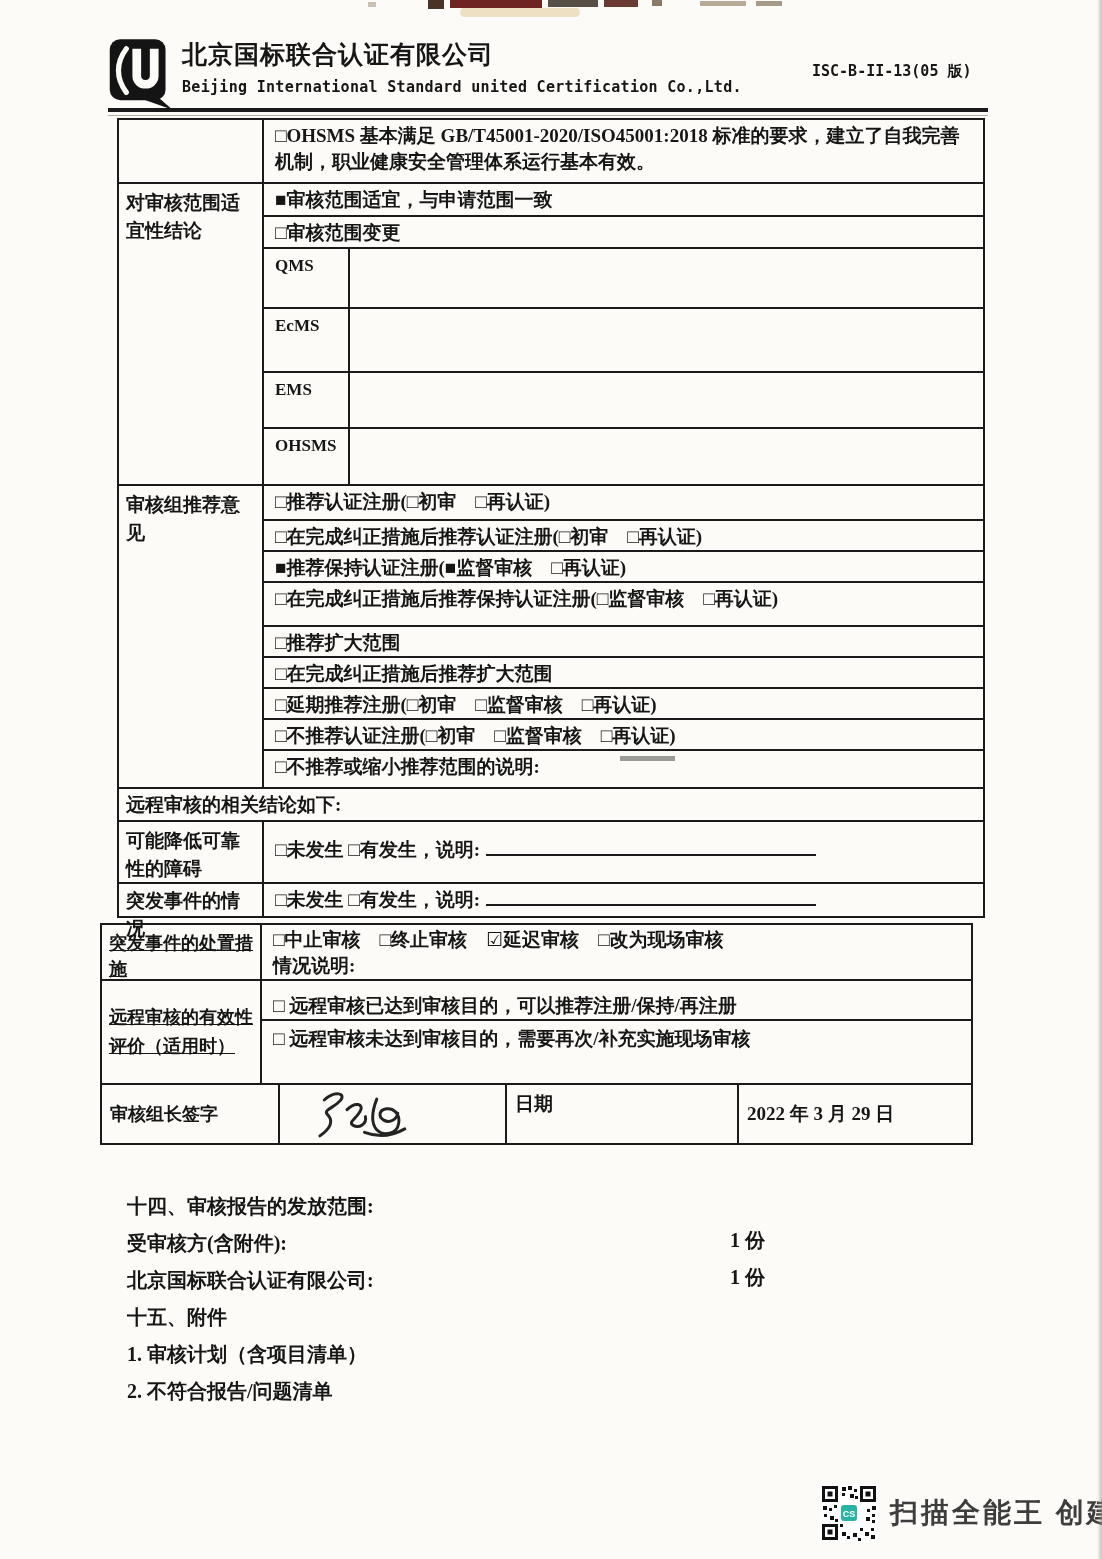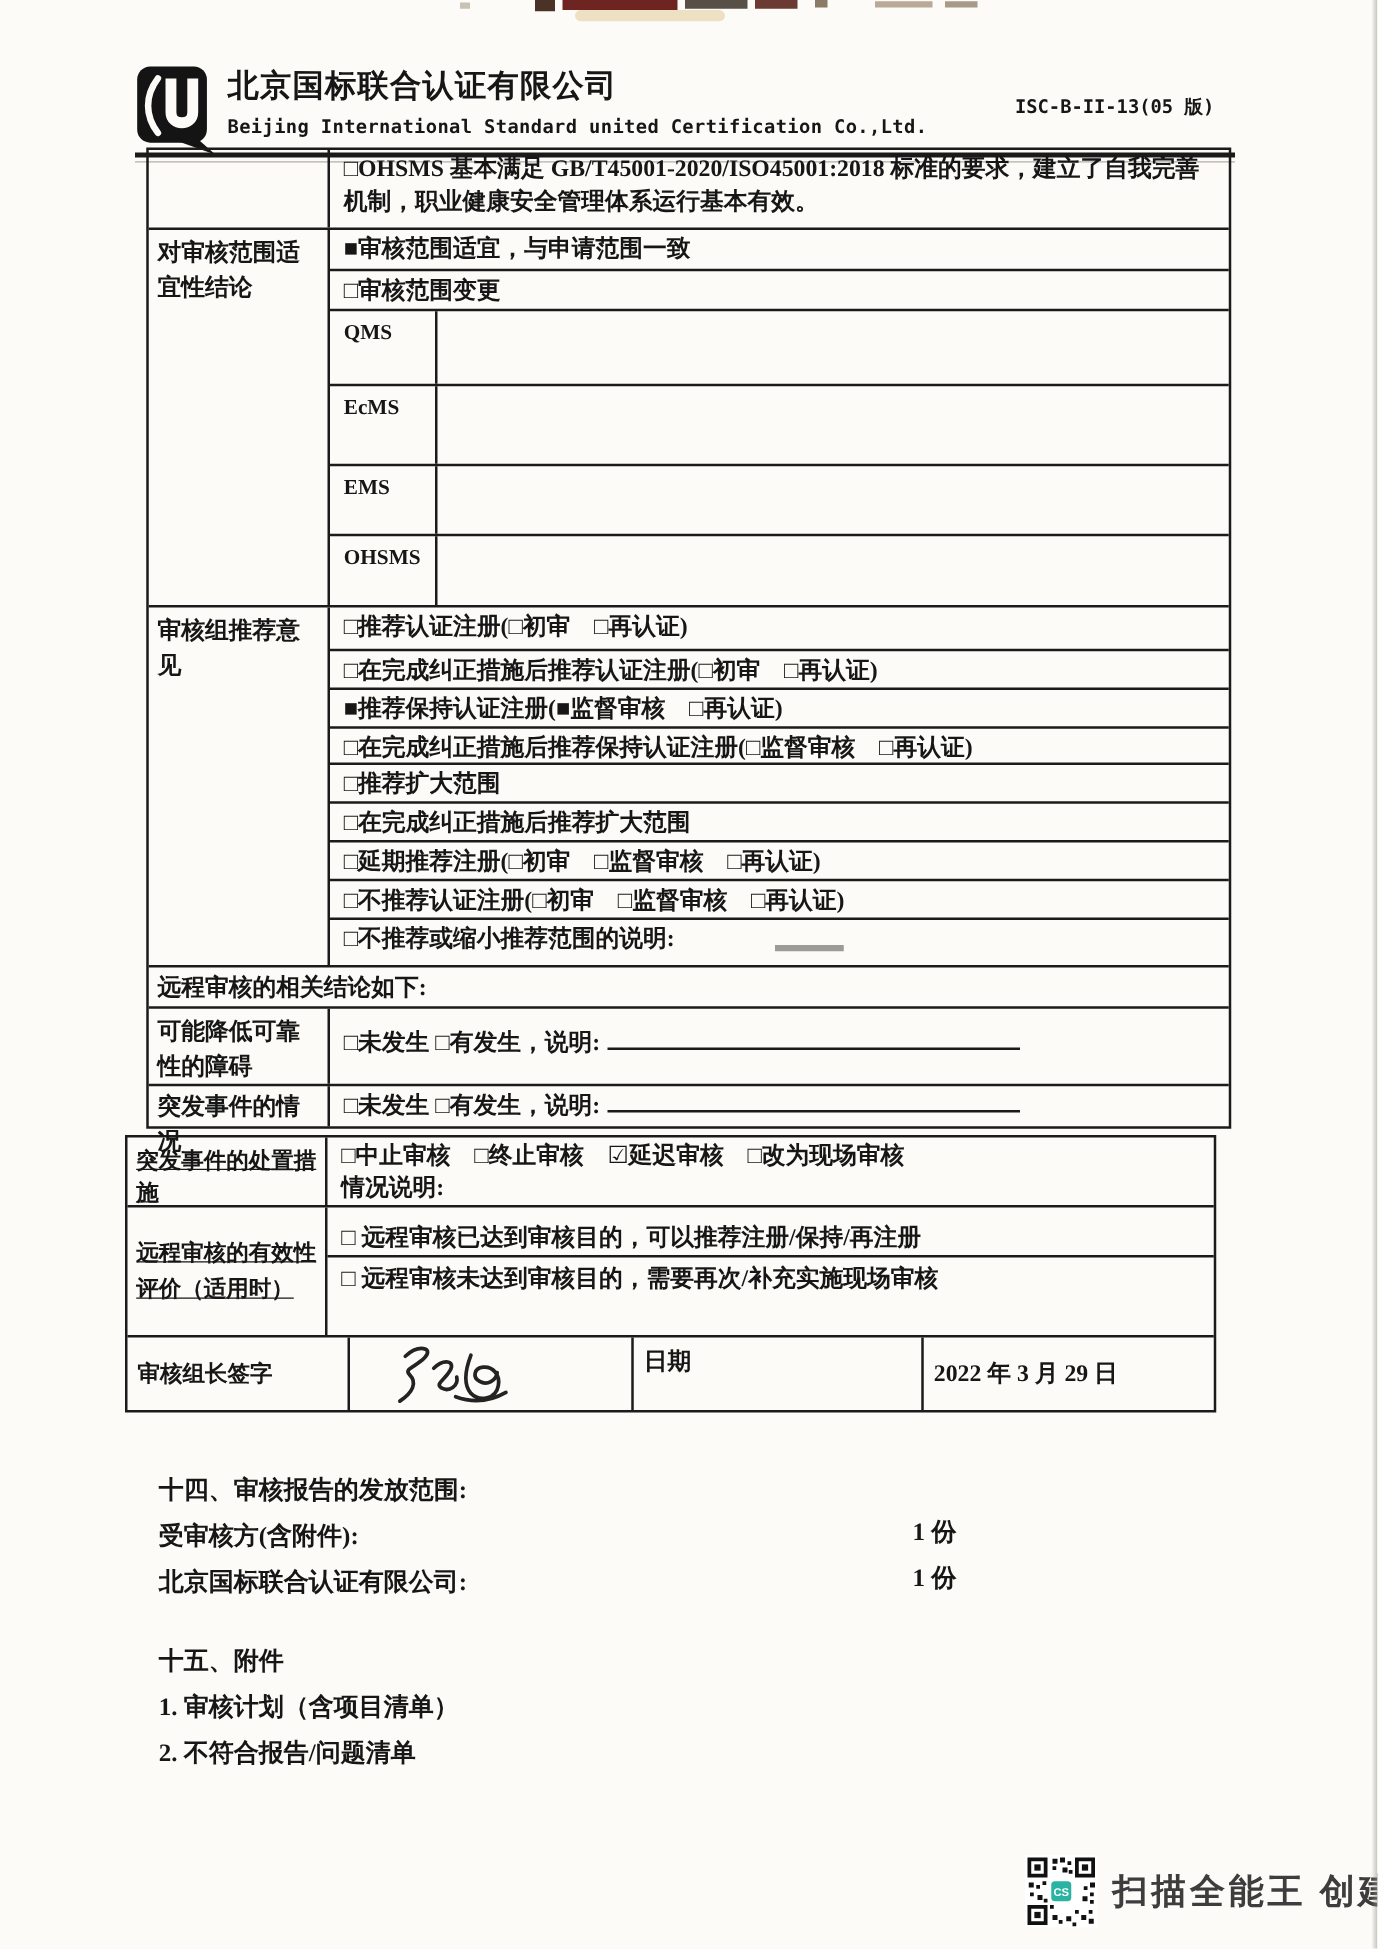--- a/index.html
+++ b/index.html
@@ -6,21 +6,21 @@
   html,body { background:#fcfbf7; }
   .page {
     position: relative; width: 1102px; height: 1559px;
     background: #fcfbf7; overflow: hidden;
     font-family: "Liberation Serif", "DejaVu Serif", "DejaVu Sans", serif;
     font-weight: bold; color: #161616;
   }
   .artifacts i { position:absolute; display:block; }
 
   
-  .hdr { position:absolute; left:108px; top:48px; width:880px; height:84px; }
+  .hdr { position:absolute; left:108px; top:34px; width:880px; height:84px; }
   .logo { position:absolute; left:0; top:2px; width:68px; height:76px; }
   .co-cn { position:absolute; left:74px; top:4px; font-size:25px; letter-spacing:1px; white-space:nowrap; }
   .co-en { position:absolute; left:74px; top:44px; font-size:15px; letter-spacing:.3px;
            font-family:"DejaVu Sans Mono","Liberation Mono",monospace; white-space:nowrap; }
   .form-code { position:absolute; left:704px; top:28px; font-size:15px;
            font-family:"DejaVu Sans Mono","Liberation Mono",monospace; white-space:nowrap; }
   .hrule { position:absolute; left:0; top:74px; width:880px; height:8px;
            border-top:4px solid #1a1a1a; border-bottom:1px solid #b3b0a8; }
 
   
@@ -49,21 +49,21 @@
   .c2 { flex:0 0 227px; border-left:2px solid #1b1b1b; position:relative; }
   .c3 { flex:0 0 232px; border-left:2px solid #1b1b1b; }
   .c4 { flex:1; border-left:2px solid #1b1b1b; display:flex; align-items:center; }
   .signature { position:absolute; left:12px; top:1px; width:152px; height:56px; }
 
   
   .footer { margin-left:10px; margin-top:48px; font-size:20px; }
   .f-title { height:37px; }
   .f-row { height:37px; position:relative; }
   .f-val { position:absolute; left:603px; top:-3px; }
-  .t15 { margin-top:26px; }
+  .t15 { margin-top:0; }
 
   
   .wm { position:absolute; left:820px; top:1484px; display:flex; align-items:center; gap:12px; }
   .qr { width:58px; height:58px; }
   .wm-text { font-family:"Liberation Sans","DejaVu Sans",sans-serif; font-size:28px;
              color:#3d3d3d; letter-spacing:3px; white-space:nowrap; }
   .edge-r { position:absolute; right:0; top:0; width:5px; height:100%;
             background:linear-gradient(to right, rgba(150,148,140,0), rgba(150,148,140,.55)); }
 </style>
 </head>
@@ -131,21 +131,21 @@
           </div>
         </div>
       </div>
 
       <div class="rg">
         <div class="lc">审核组推荐意见</div>
         <div class="stack">
           <div class="r" style="height:35px">□推荐认证注册(□初审　□再认证)</div>
           <div class="r" style="height:31px">□在完成纠正措施后推荐认证注册(□初审　□再认证)</div>
           <div class="r" style="height:31px">■推荐保持认证注册(■监督审核　□再认证)</div>
-          <div class="r" style="height:29px">□在完成纠正措施后推荐保持认证注册(□监督审核　□再认证)</div>
+          <div class="r" style="height:44px">□在完成纠正措施后推荐保持认证注册(□监督审核　□再认证)</div>
           <div class="r" style="height:31px">□推荐扩大范围</div>
           <div class="r" style="height:31px">□在完成纠正措施后推荐扩大范围</div>
           <div class="r" style="height:31px">□延期推荐注册(□初审　□监督审核　□再认证)</div>
           <div class="r" style="height:31px">□不推荐认证注册(□初审　□监督审核　□再认证)</div>
           <div class="r" style="height:36px">□不推荐或缩小推荐范围的说明:</div>
         </div>
       </div>
 
       <div class="rg" style="height:33px">
         <div class="fullrow">远程审核的相关结论如下:</div>

